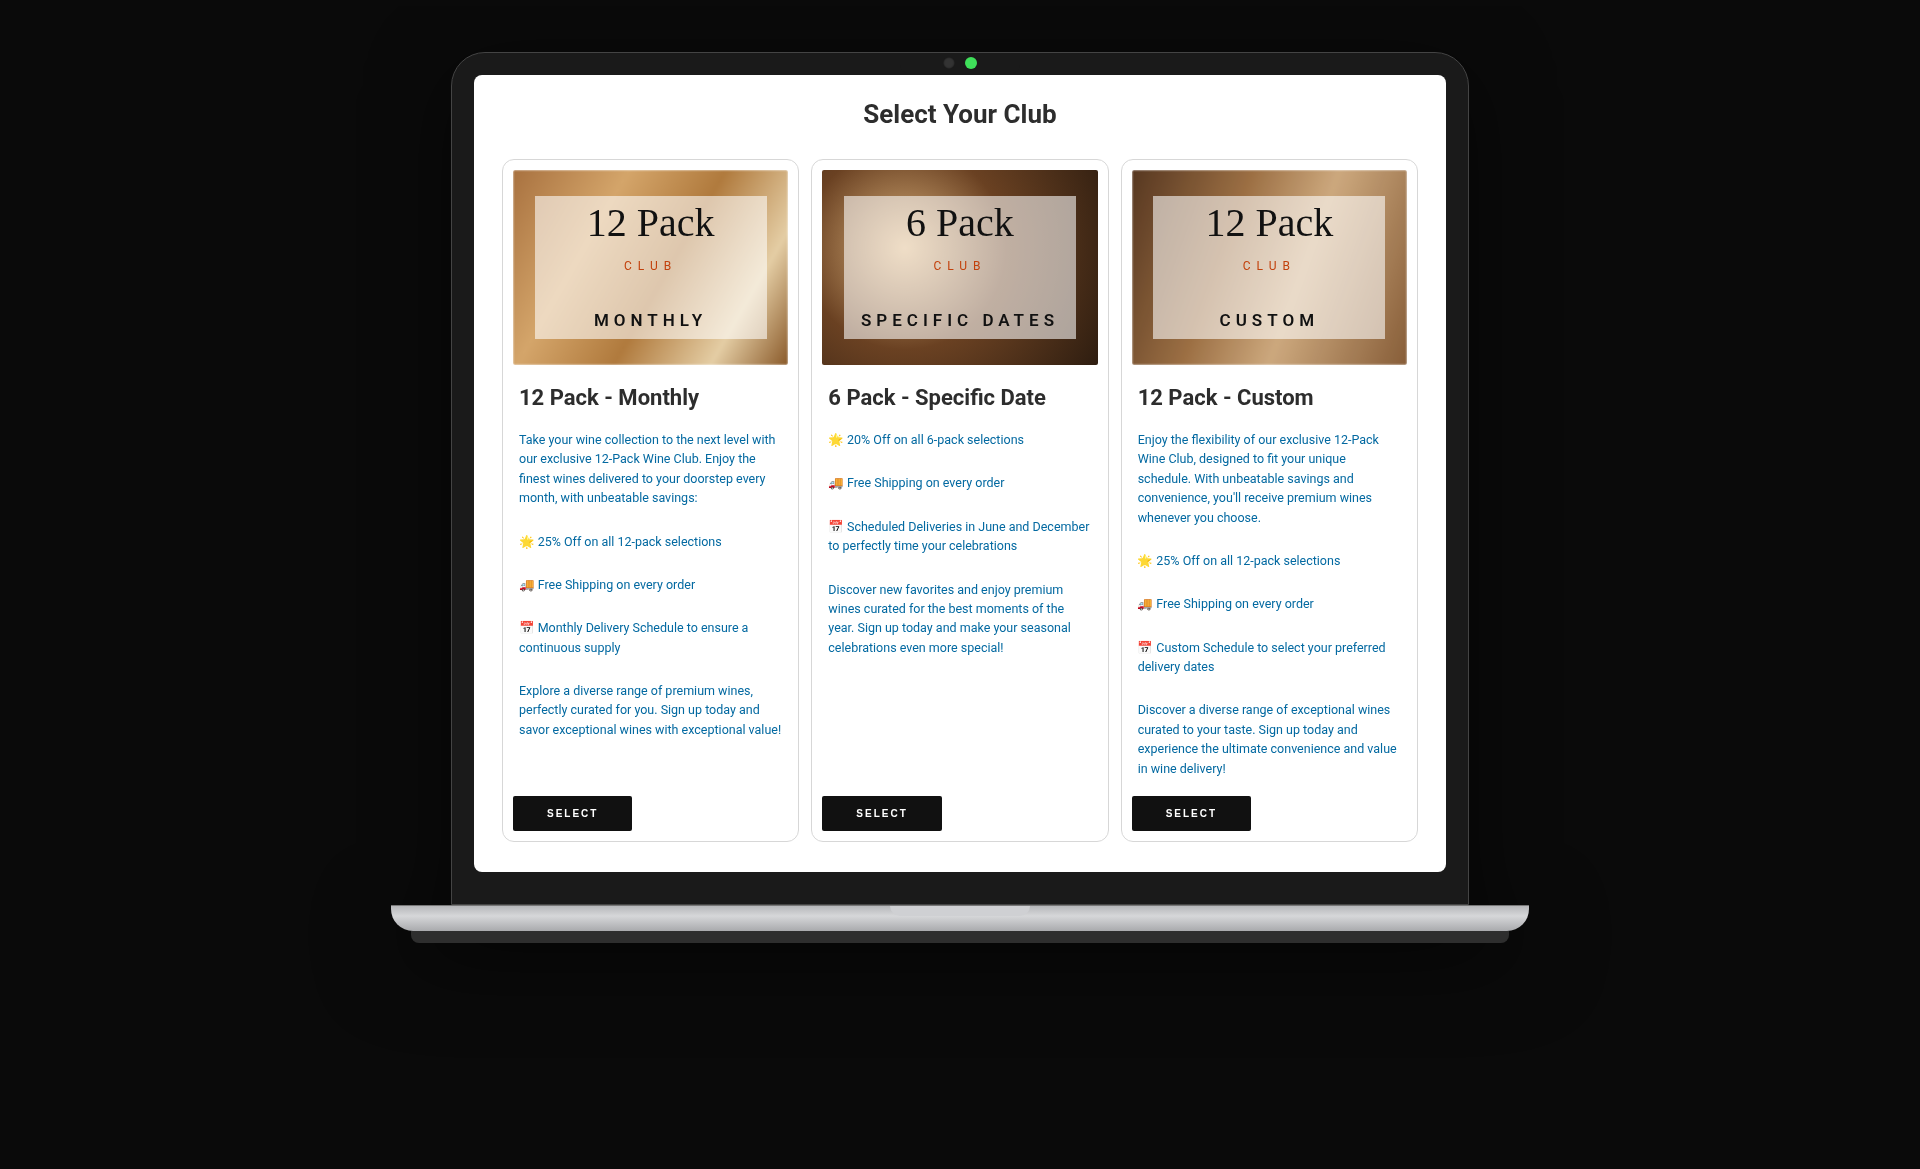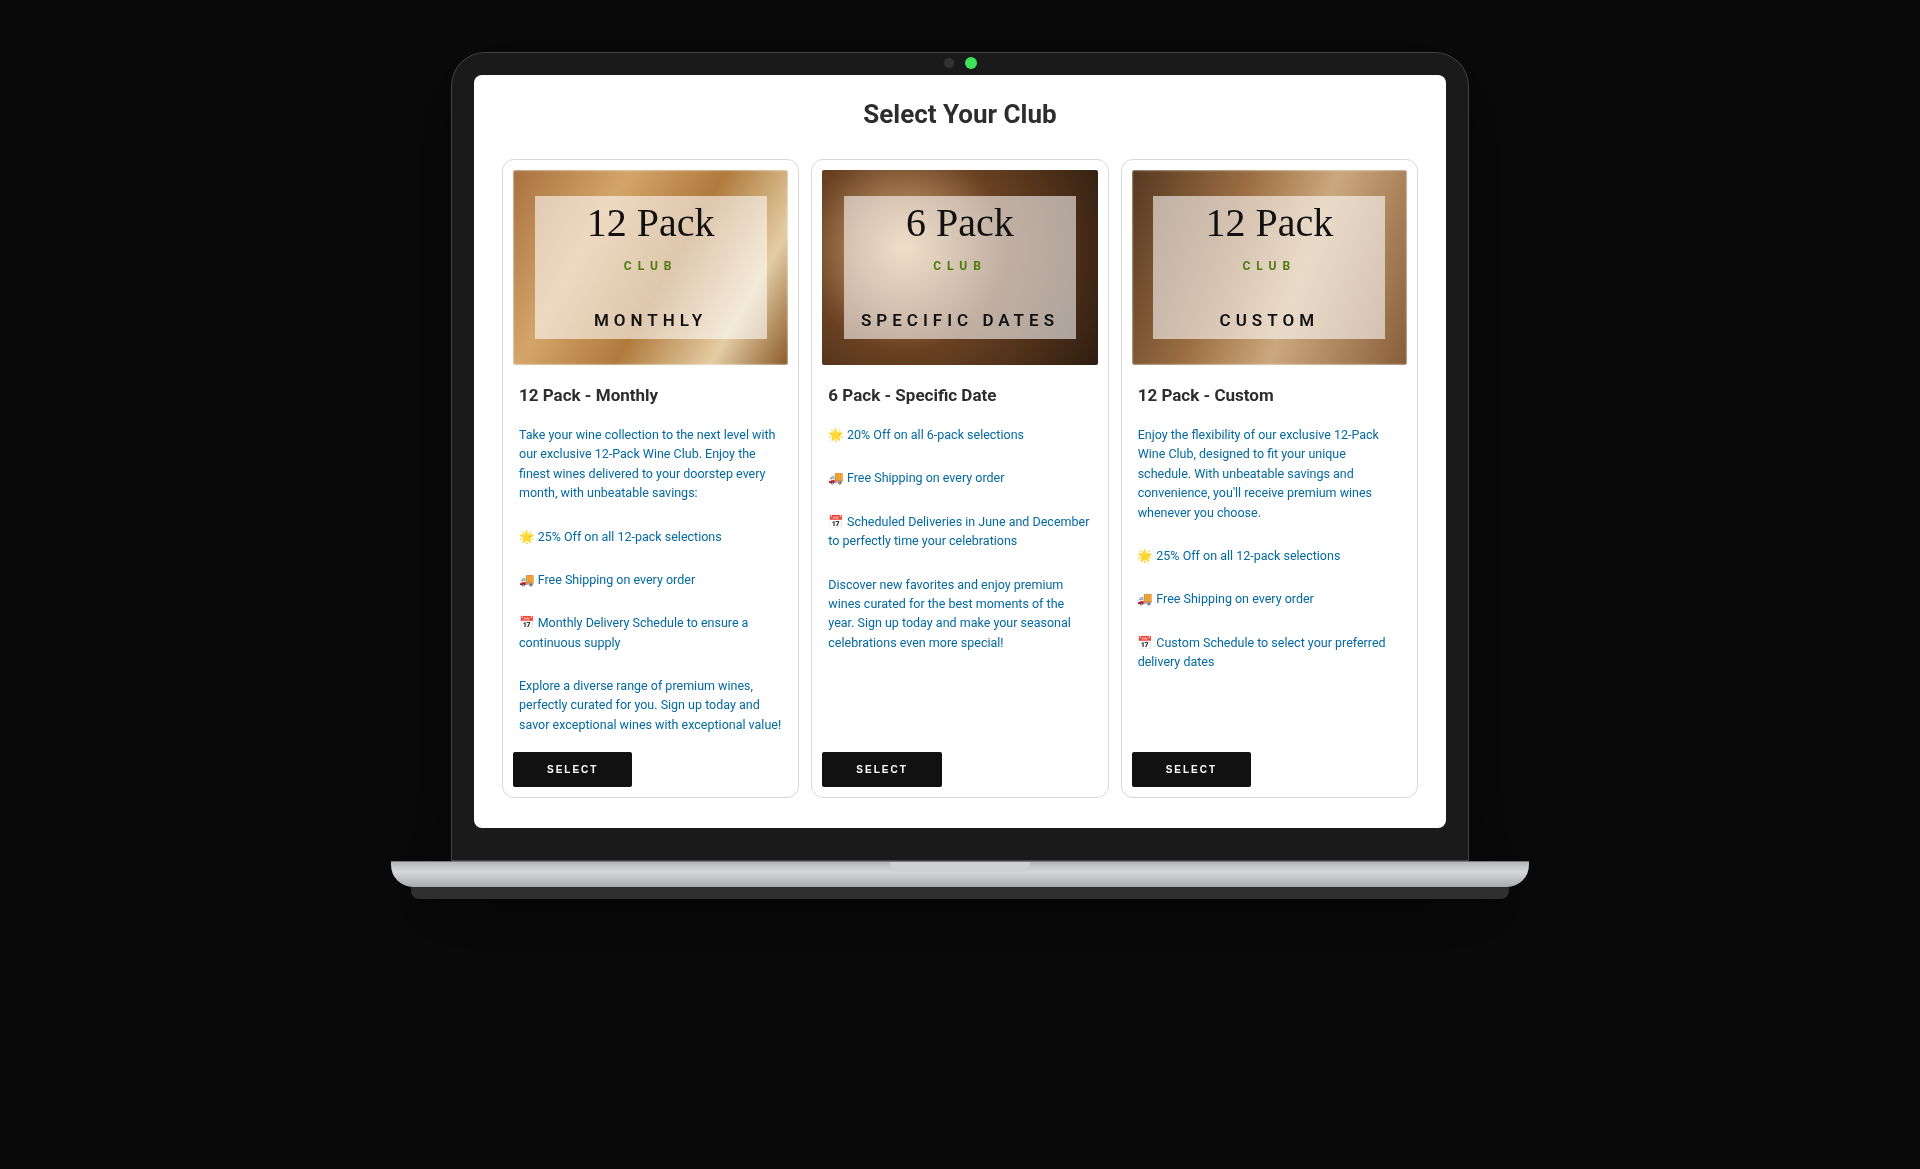--- a/index.html
+++ b/index.html
@@ -86,24 +86,24 @@
       position:relative;
       background:rgba(255,255,255,.58);
       width:88%; height:78%;
       display:flex; flex-direction:column; align-items:center; justify-content:center;
       padding:10px;
     }
     .script {
       font-family:"Brush Script MT","Segoe Script",cursive;
       font-size:40px; line-height:1; color:#111; margin-bottom:4px;
     }
-    .sub   { font-size:12px; letter-spacing:6px; color:#4d7c0f; font-weight:700; margin-bottom:24px; }
+    .sub   { font-size:12px; letter-spacing:6px; color:#c2410c; font-weight:400; margin-bottom:24px; }
     .tag   { font-size:17px; letter-spacing:5px; color:#111; font-weight:600; line-height:1.3; }
     .card h2 {
-      font-size:17px; font-weight:700; color:#2d2d2d; margin:14px 0 8px 0;
+      font-size:22px; font-weight:700; color:#2d2d2d; margin:14px 0 8px 0;
     }
     .card p {
       font-size:12.5px; line-height:1.55; color:#0369a1; margin:0 0 12px 0;
     }
     .btn {
       align-self:flex-start;
       background:#111; color:#fff;
       border:none; padding:12px 34px;
       font-size:10px; letter-spacing:2px; font-weight:700;
       cursor:pointer; border-radius:2px;
@@ -168,20 +168,21 @@
               <div class="script">12 Pack</div>
               <div class="sub">CLUB</div>
               <div class="tag">CUSTOM</div>
             </div>
           </div>
           <h2>12 Pack - Custom</h2>
           <p>Enjoy the flexibility of our exclusive 12-Pack Wine Club, designed to fit your unique schedule. With unbeatable savings and convenience, you'll receive premium wines whenever you choose.</p>
           <p>🌟 25% Off on all 12-pack selections</p>
           <p>🚚 Free Shipping on every order</p>
           <p>📅 Custom Schedule to select your preferred delivery dates</p>
+          <p>Discover a diverse range of exceptional wines curated to your taste. Sign up today and experience the ultimate convenience and value in wine delivery!</p>
           <button class="btn">SELECT</button>
         </div>
 
       </div>
     </div>
   </div>
   <div class="base"></div>
   <div class="feet"></div>
 </div>
 

